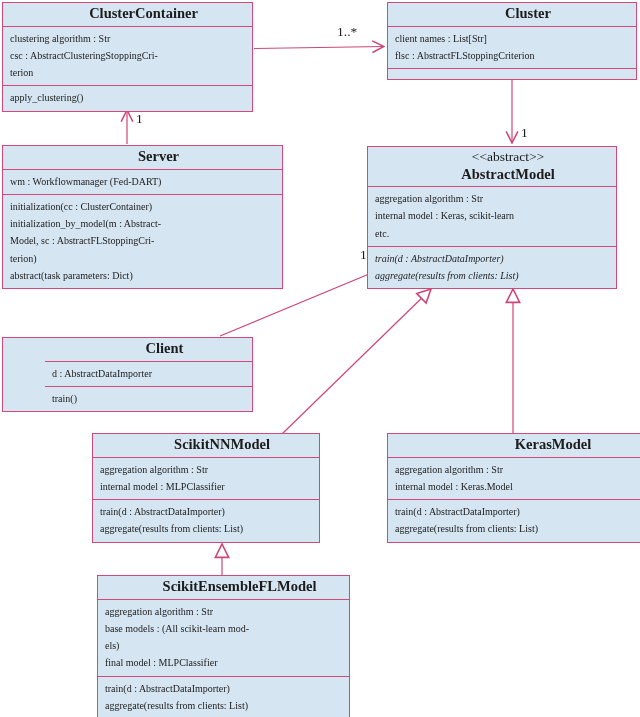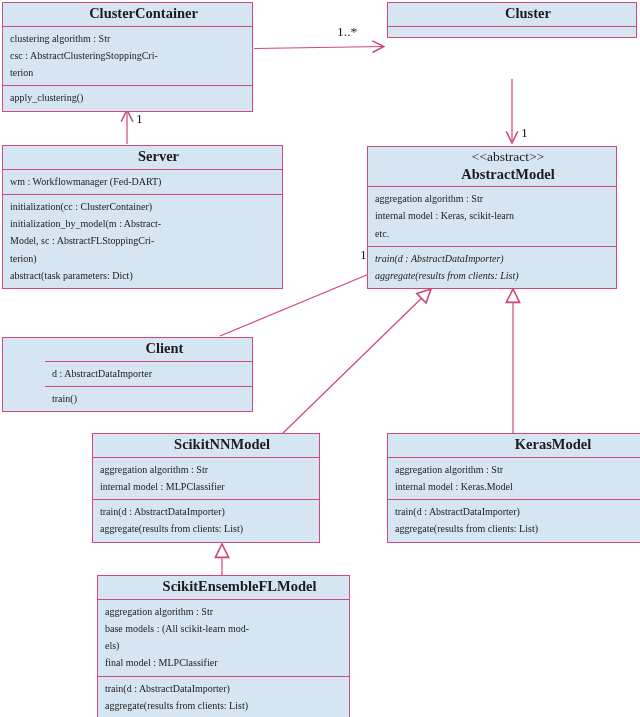--- a/index.html
+++ b/index.html
@@ -58,20 +58,22 @@
   <div class="cls" style="left:2px;top:2px;width:251px;">
     <div class="cls-title">ClusterContainer</div>
     <div class="cmp">clustering algorithm : Str
 csc : AbstractClusteringStoppingCri-
 terion</div>
     <div class="cmp">apply_clustering()</div>
   </div>
 
   <div class="cls" style="left:387px;top:2px;width:250px;">
     <div class="cls-title">Cluster</div>
+    <div class="cmp">client names : List[Str]
+flsc : AbstractFLStoppingCriterion</div>
     <div class="cmp-empty"></div>
   </div>
 
   <div class="cls" style="left:2px;top:145px;width:281px;">
     <div class="cls-title">Server</div>
     <div class="cmp">wm : Workflowmanager (Fed-DART)</div>
     <div class="cmp">initialization(cc : ClusterContainer)
 initialization_by_model(m : Abstract-
 Model, sc : AbstractFLStoppingCri-
 terion)

